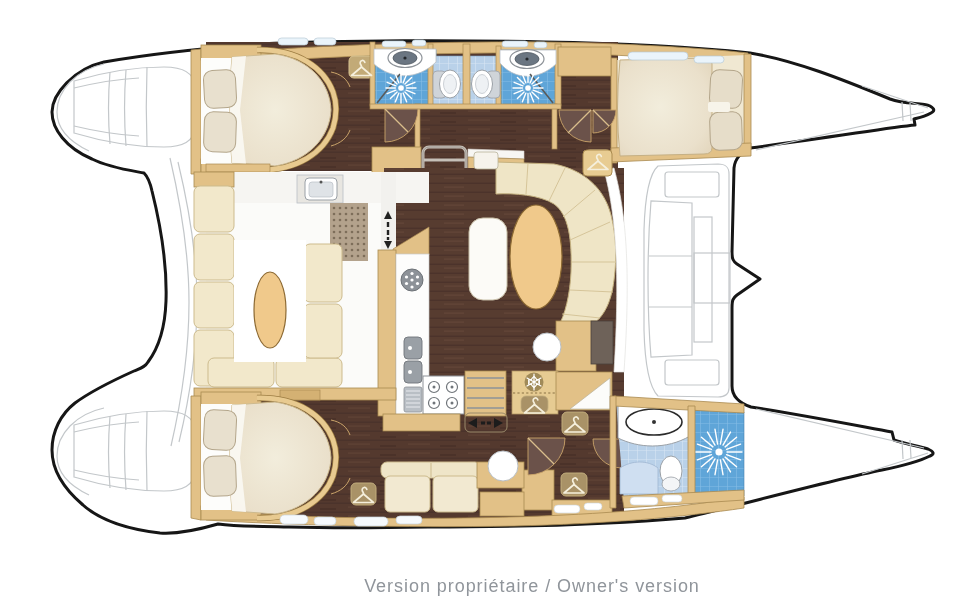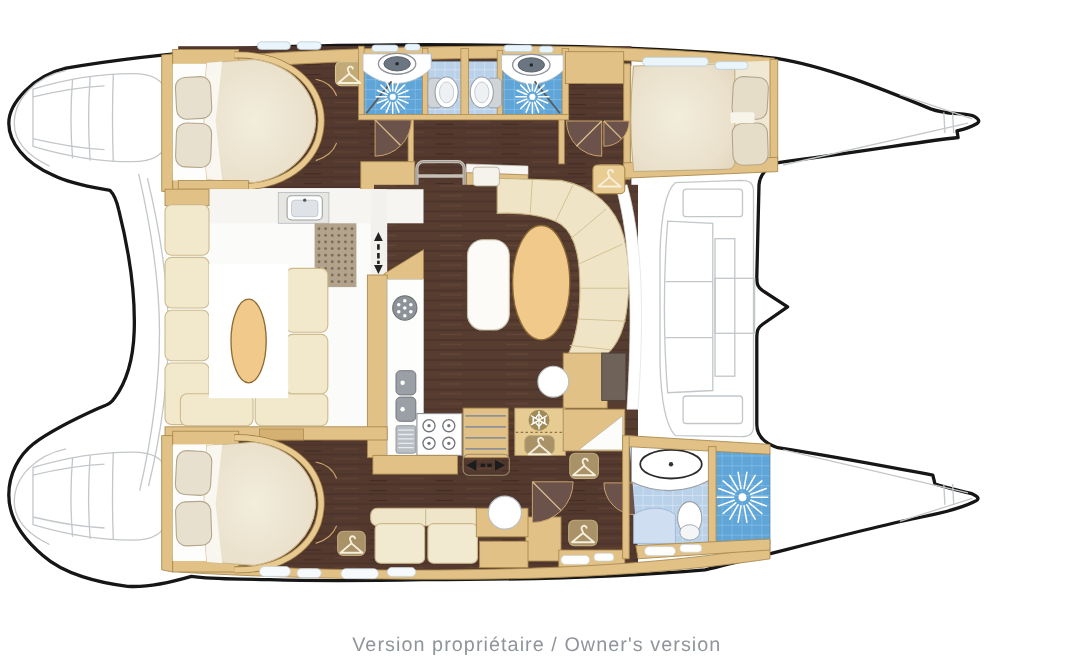--- a/index.html
+++ b/index.html
@@ -1,16 +1,16 @@
 <!DOCTYPE html>
 <html><head>
 <meta charset="utf-8">
 <style>
 html,body{margin:0;padding:0;background:#fff;}
-#wrap{position:relative;width:919px;height:604px;overflow:hidden;background:#fff;font-family:"Liberation Sans",sans-serif;}
+#wrap{position:relative;width:919px;height:604px;overflow:hidden;background:#fff;font-family:"Liberation Sans",sans-serif;padding-left:44px;}
 </style>
 </head>
 <body>
 <div id="wrap">
 <svg width="975" height="604" viewBox="0 0 975 604" xmlns="http://www.w3.org/2000/svg">
 <defs>
 <pattern id="plank" width="60" height="9" patternUnits="userSpaceOnUse">
   <rect width="60" height="9" fill="#54392e"></rect>
   <rect y="7.6" width="60" height="1.2" fill="#48312a"></rect>
   <rect x="4" y="2.5" width="22" height="1.2" fill="#654639" opacity="0.7"></rect>

